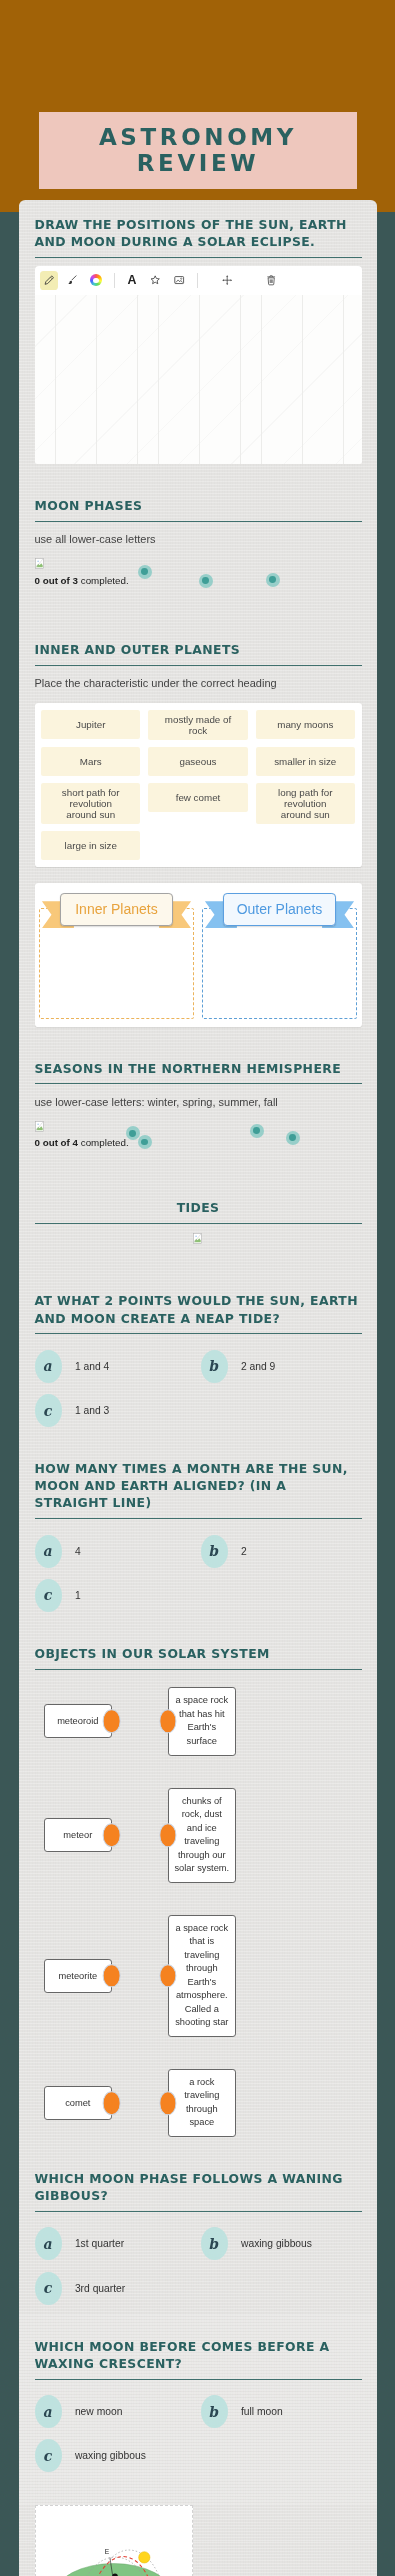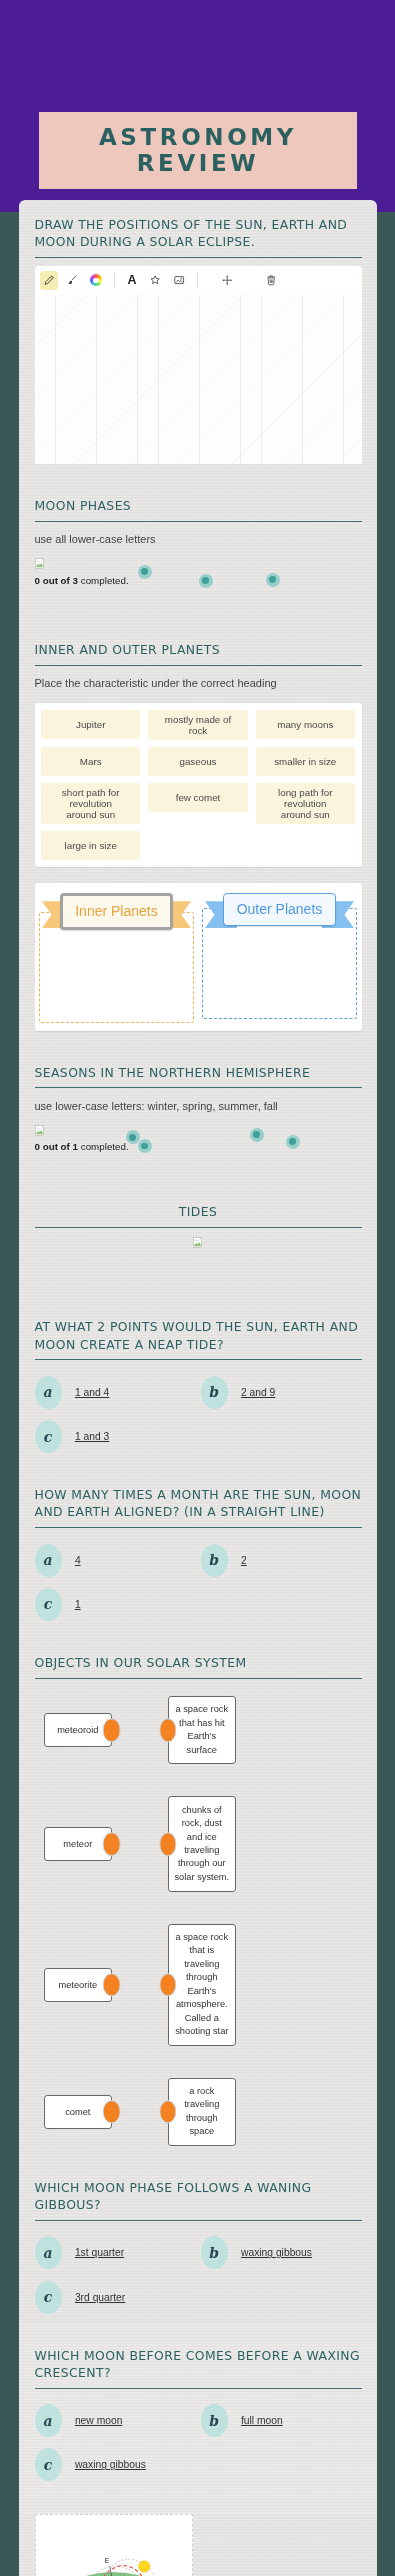--- a/index.html
+++ b/index.html
@@ -3,40 +3,40 @@
 <meta charset="utf-8">
 <style>
   html,body{margin:0;padding:0;}
   body{
     width:396px; min-height:2785px;
     background:#3b5756;
     font-family:"Liberation Sans", sans-serif;
     color:#3f3f3f;
   }
   
-  .hero{background:#4c1d95; padding:112px 0 23px 0;}
+  .hero{background:#a16207; padding:112px 0 23px 0;}
   .title-band{
     width:318px; margin:0 auto; background:#eec7bd;
     padding:12.4px 0; text-align:center;
   }
   .title-band h1{
     margin:0; color:#2a6160; font-size:23px; font-weight:800;
     letter-spacing:3.6px; font-family:"DejaVu Sans", sans-serif;
   }
   
   .card{
     width:358px; margin:-11.3px auto 0 auto; background:#e4e3e1;
     background-image:
       repeating-linear-gradient(0deg, rgba(255,255,255,.25) 0 0.5px, transparent 0.5px 1.5px),
       repeating-linear-gradient(90deg, rgba(0,0,0,.012) 0 1px, transparent 1px 2.6px);
     border-radius:6.2px; padding:15.5px 15.5px 41px 15.5px; box-sizing:border-box;
     position:relative;
   }
   .qhead{
-    color:#2a6160; font-size:12.4px; line-height:1.38; font-weight:400;
+    color:#2a6160; font-size:12.4px; line-height:1.38; font-weight:700;
     letter-spacing:0.4px; margin:0; font-family:"DejaVu Sans", sans-serif;
   }
   .qhead.center{text-align:center;}
   .rule{border:0; border-top:1px solid #2d6361; margin:6.7px 0 0 0; opacity:.9;}
   .instruction{font-size:11px; color:#424242; margin:11.3px 0 0 0;}
   .section{margin-top:33px;}
   
   .toolbar{
     margin-top:0; background:#fff; border-radius:4.1px 4.1px 0 0;
     display:flex; align-items:center; padding:3.6px 5.2px; gap:5.2px; height:21.6px;
@@ -81,37 +81,37 @@
   .ribbon{position:relative;width:72%;margin:0 auto;z-index:2;}
   .flag{position:absolute;top:8.2px;height:27px;width:32px;}
   .flag.l{left:-18.5px;clip-path:polygon(0 0,100% 0,100% 100%,0 100%,30% 50%);}
   .flag.r{right:-18.5px;clip-path:polygon(0 0,100% 0,70% 50%,100% 100%,0 100%);}
   .ribbon.orange .flag{background:#f8c87a;}
   .ribbon.blue .flag{background:#85c1f0;}
   .face{
     position:relative;border-radius:4.1px;padding:6.7px 3.1px;text-align:center;
     font-size:14px;line-height:1.25;box-shadow:0 1px 1.5px rgba(0,0,0,.15);
   }
-  .ribbon.orange .face{border:3px solid #a3a3a3;background:#fdf8ec;color:#e8a33d;}
+  .ribbon.orange .face{border:1px solid #a3a3a3;background:#fdf8ec;color:#e8a33d;}
   .ribbon.blue .face{border:1px solid #5b9fe0;background:#f2f8fe;color:#4f9ae0;}
   .dropbox{
     margin-top:-17.5px;background:#fff;height:111px;border-radius:2.1px;box-sizing:border-box;
   }
   .dropbox.orange{border:1px dashed #ecb35a;}
   .dropbox.blue{border:1px dashed #5d9fd6;}
   
   .opts{display:grid;grid-template-columns:1fr 1fr;gap:11.3px 5.2px;margin-top:15.5px;}
   .opt{display:flex;align-items:center;gap:13.4px;cursor:pointer;}
   .badge{
     width:27px;height:33px;border-radius:50%;background:#bfe2df;flex:0 0 auto;
     display:flex;align-items:center;justify-content:center;
     font-family:"DejaVu Serif", serif;font-style:italic;font-weight:700;
     font-size:14px;color:#2b4752;
   }
-  .opt-label{font-size:10.3px;color:#333;text-decoration:underline;}
+  .opt-label{font-size:10.3px;color:#333;}
   
   .match{margin-top:17.5px;}
   .match-row{display:flex;gap:56px;margin:0 0 32px 9.3px;align-items:center;}
   .term-box,.def-box{
     background:#fff;border:0.5px solid #666;border-radius:3.1px;position:relative;
     display:flex;align-items:center;justify-content:center;text-align:center;
     font-size:9.3px;color:#333;box-sizing:border-box;
   }
   .term-box{width:68px;min-height:34px;padding:3.1px;}
   .def-box{width:68px;padding:6.2px 4.1px;line-height:1.45;}
@@ -249,38 +249,38 @@
     <h2 class="qhead">SEASONS IN THE NORTHERN HEMISPHERE</h2>
     <hr class="rule">
     <p class="instruction">use lower-case letters:  winter, spring, summer, fall</p>
     <div class="hotspot-area">
       <svg width="9.3" height="11.3" viewBox="0 0 18 22">
           <rect x="1" y="1" width="15" height="19" fill="#fff" stroke="#aaa"></rect>
           <path d="M3 15l3.5-4 2.5 3 3-4 3 4v4H3z" fill="#7ab55c" opacity=".85"></path>
           <circle cx="6" cy="6.5" r="1.5" fill="#9fc3e8"></circle>
           <path d="M1 20L16 1" stroke="#bbb" stroke-width=".8"></path>
         </svg>
-      <p class="progress"><b>0 out of 1</b><span> completed.</span></p>
+      <p class="progress"><b>0 out of 4</b><span> completed.</span></p>
     <div class="dot" style="left: 91px; top: 5.2px;"></div><div class="dot" style="left: 103px; top: 14px;"></div><div class="dot" style="left: 215px; top: 2.6px;"></div><div class="dot" style="left: 251px; top: 9.8px;"></div></div>
   </section>
 
   <section class="section" style="margin-top:28px;">
     <h2 class="qhead center">TIDES</h2>
     <hr class="rule">
     <div style="text-align:center;margin-top:9.3px;">
       <svg width="9.3" height="11.3" viewBox="0 0 18 22">
           <rect x="1" y="1" width="15" height="19" fill="#fff" stroke="#aaa"></rect>
           <path d="M3 15l3.5-4 2.5 3 3-4 3 4v4H3z" fill="#7ab55c" opacity=".85"></path>
           <circle cx="6" cy="6.5" r="1.5" fill="#9fc3e8"></circle>
           <path d="M1 20L16 1" stroke="#bbb" stroke-width=".8"></path>
         </svg>
     </div>
   </section>
 
-  <section class="section" style="margin-top:68px;">
+  <section class="section" style="margin-top:46px;">
     <h2 class="qhead">AT WHAT 2 POINTS WOULD THE SUN, EARTH AND MOON CREATE A NEAP TIDE?</h2>
     <hr class="rule">
     <div class="opts">
       <div class="opt">
         <span class="badge">a</span>
         <span class="opt-label">1 and 4</span>
       </div>
       <div class="opt">
         <span class="badge">b</span>
         <span class="opt-label">2 and 9</span>

